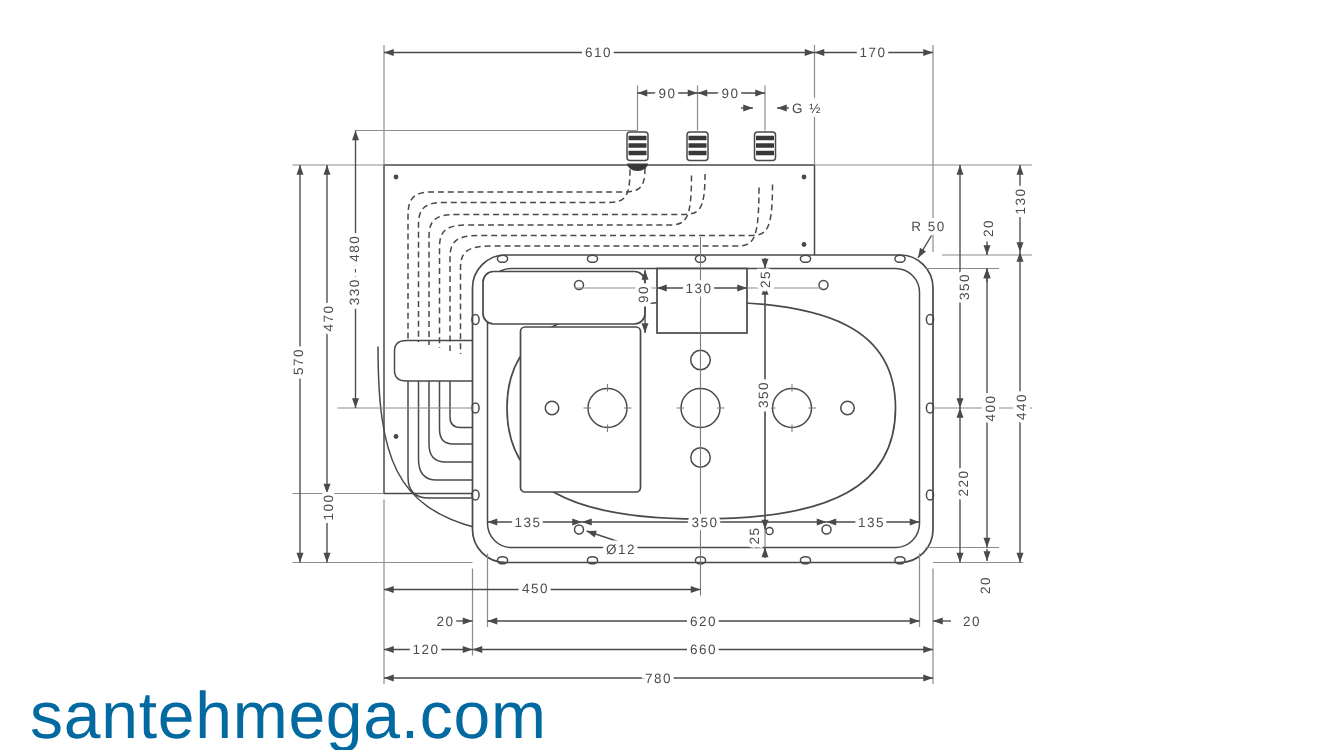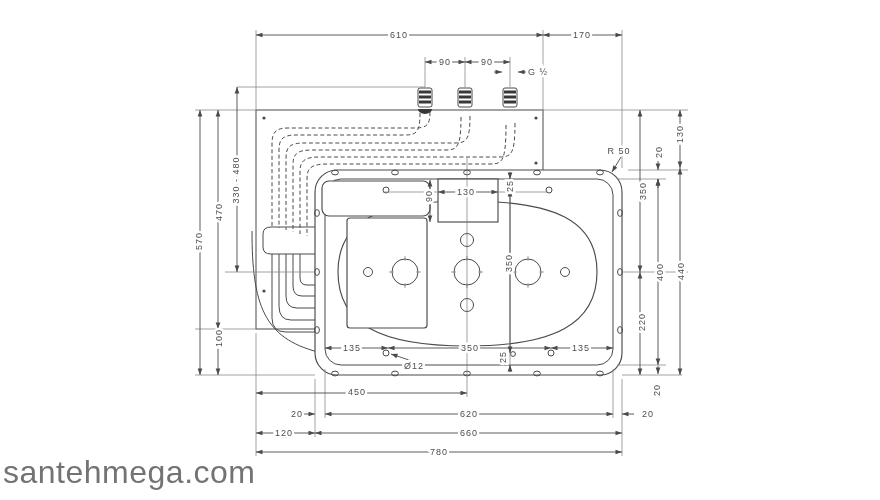--- a/index.html
+++ b/index.html
@@ -11,22 +11,22 @@
   .nofill{fill:none;}
   .ext {stroke:#8c8c8c;stroke-width:0.8;fill:none;}
   .cl  {stroke:#7a7a7a;stroke-width:0.7;fill:none;}
   .dash{stroke:#4a4a4a;stroke-width:1;fill:none;stroke-dasharray:4 2.6;}
   .dim {stroke:#4a4a4a;stroke-width:0.9;fill:none;}
   .dot {fill:#4a4a4a;stroke:none;}
   .bar {fill:#383838;stroke:none;}
   text.lbl{font-size:9px;letter-spacing:1px;fill:#4d4d4d;
            stroke:#fff;stroke-width:5px;paint-order:stroke;
            text-anchor:middle;dominant-baseline:central;}
-  .watermark{position:absolute;left:3px;top:456px;font-size:32px;line-height:1;
-             color:#737373;letter-spacing:0.5px;user-select:none;}
+  .watermark{position:absolute;left:20px;top:456px;font-size:44px;line-height:1;
+             color:#0369a1;letter-spacing:0.5px;user-select:none;}
 </style>
 </head>
 <body>
 
 <div class="stage">
 <svg width="880" height="500" viewBox="0 0 880 500">
   <defs>
     <marker id="ar" markerWidth="9" markerHeight="7" refX="7.6" refY="3" orient="auto-start-reverse">
       <path d="M0.4,0.4 L7.6,3 L0.4,5.6 Z" fill="#4a4a4a"></path>
     </marker>

